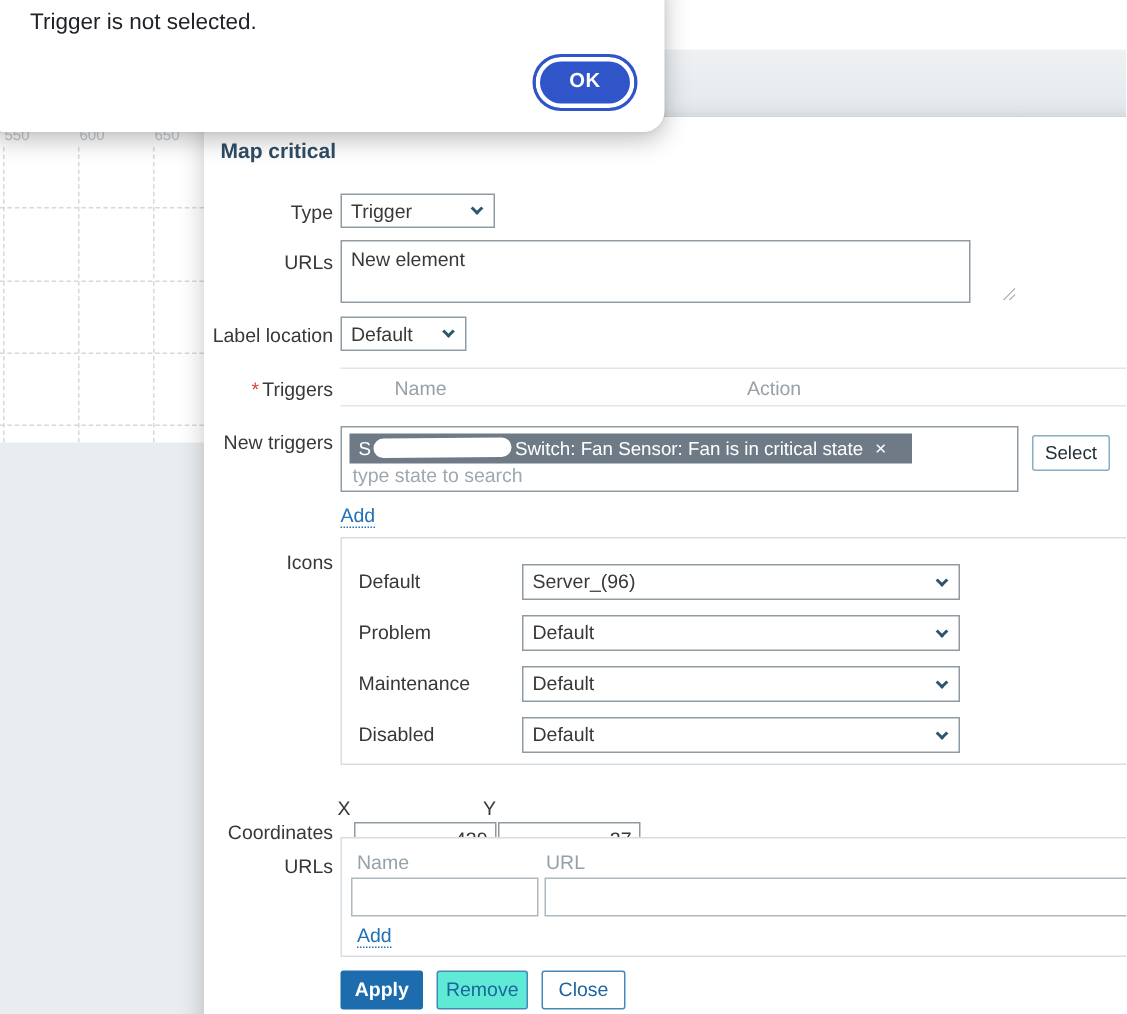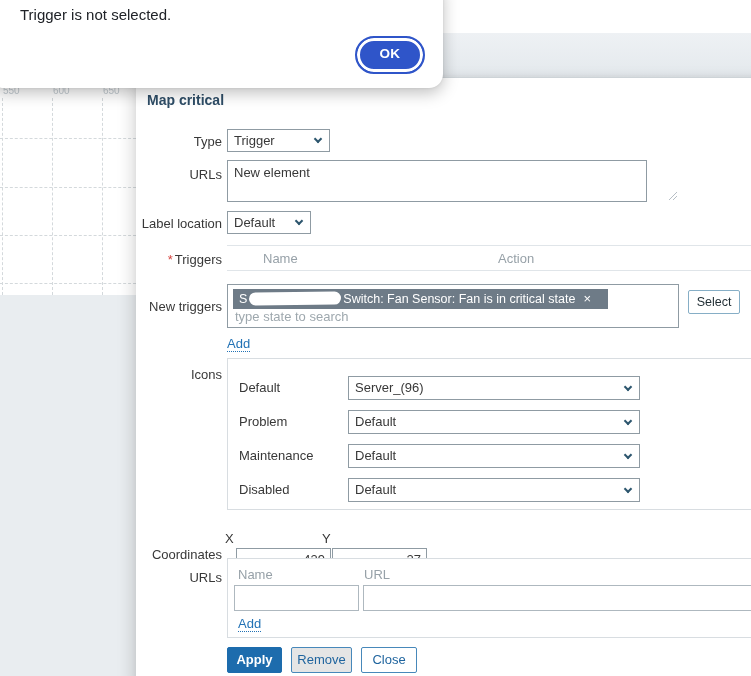--- a/index.html
+++ b/index.html
@@ -81,21 +81,21 @@
   .url-input{position:absolute;top:26px;height:26px;border:1px solid var(--lightbdr);
     border-color:#aeb8bf;padding:0 5px;font-size:13px;}
   .ui-name{left:6px;width:125px;}
   .ui-url{left:135px;width:470px;}
   .add-2{position:absolute;left:10px;top:57px;}
 
   .footer-btn{position:absolute;top:569px;height:26px;border-radius:2px;font-size:13px;
     text-align:center;line-height:24px;cursor:pointer;}
   .btn-apply{left:91px;width:55px;background:var(--accent);border:1px solid var(--accent);
     color:#fff;font-weight:600;}
-  .btn-remove{left:155px;width:61px;background:#e5e5e5;border:1px solid #4788ba;color:#1f649e;}
+  .btn-remove{left:155px;width:61px;background:#5eead4;border:1px solid #4788ba;color:#1f649e;}
   .btn-close{left:225px;width:56px;background:#fff;border:1px solid #4788ba;color:#1f649e;}
 
   
   .alert{position:absolute;left:-10px;top:-14px;width:453px;height:102px;background:#fff;
     border-radius:0 0 14px 14px;box-shadow:0 5px 16px rgba(0,0,0,.25),0 0 3px rgba(0,0,0,.08);z-index:10;}
   .alert-msg{position:absolute;left:30px;top:20px;font-size:15px;color:#202328;}
   .btn-ok{position:absolute;left:365px;top:50px;width:70px;height:38px;border-radius:20px;
     background:var(--okblue);border:2px solid var(--okblue);box-shadow:inset 0 0 0 3px #fff;
     color:#fff;font-size:13.5px;font-weight:bold;text-align:center;line-height:32px;
     letter-spacing:.3px;cursor:pointer;}
@@ -140,21 +140,21 @@
       <span>Default</span>
       <span class="chev"></span>
     </div>
 
     <div class="mlabel" style="top:174px"><span class="req">*</span><span>Triggers</span></div>
     <div class="trig-table">
       <span class="col-name">Name</span>
       <span class="col-action">Action</span>
     </div>
 
-    <div class="mlabel" style="top:221px">New triggers</div>
+    <div class="mlabel" style="top:209px">New triggers</div>
     <div class="multiselect">
       <div class="chip"><span>S</span><span class="redact"></span><span>Switch: Fan Sensor: Fan is in critical state</span><span class="chip-x">×</span></div>
       <div class="ms-placeholder">type state to search</div>
     </div>
     <div class="btn-select">Select</div>
     <span class="add-link add-1">Add</span>
 
     <div class="mlabel" style="top:289px">Icons</div>
     <div class="fieldset fs-icons">
       <span class="icon-row-label irl-0">Default</span>

